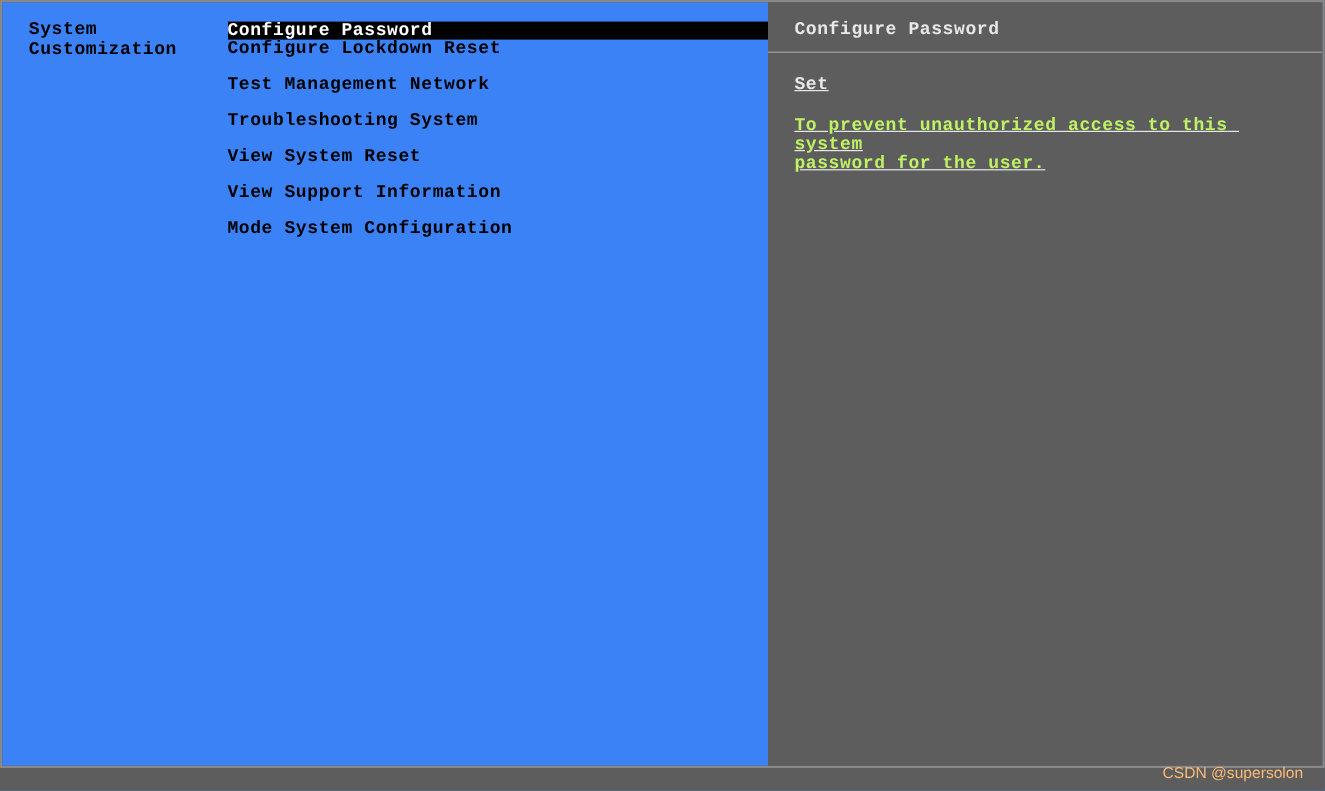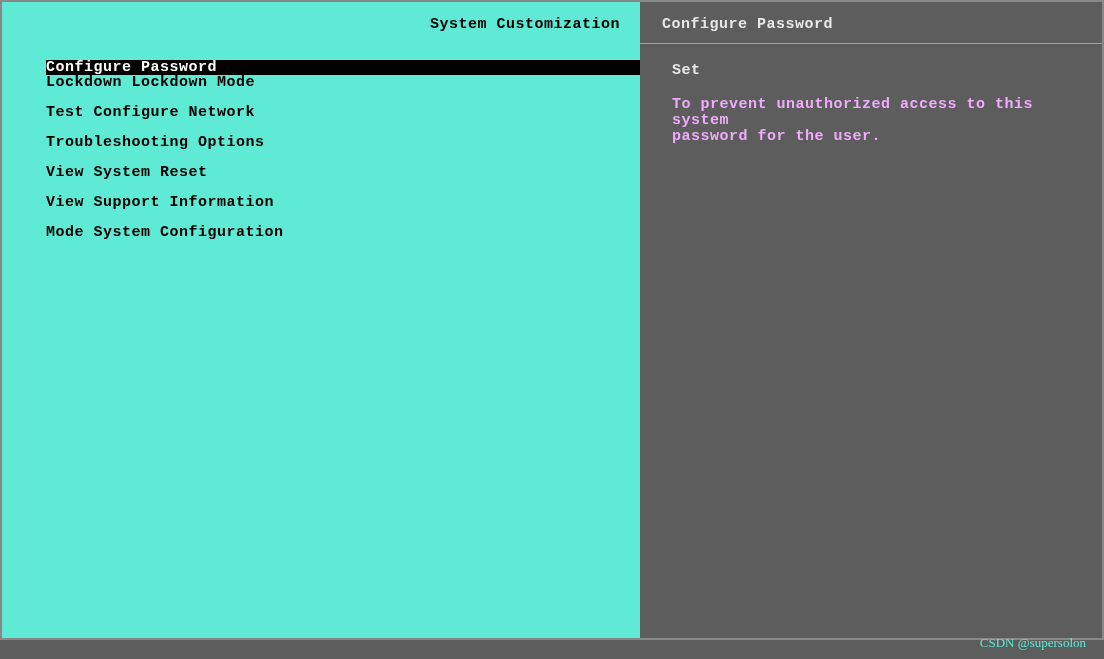--- a/index.html
+++ b/index.html
@@ -20,24 +20,23 @@
     }
     .container {
       width: 100%;
       height: 640px;
       display: flex;
       border: 2px solid #888;
     }
     .left-panel {
       width: 638px;
       height: 100%;
-      background: #5eead4;
+      background: #3b82f6;
       display: flex;
-      flex-direction: column;
-      align-items: flex-end;
+      flex-direction: row;
     }
     .right-panel {
       flex: 1;
       height: 100%;
       background: #5d5d5d;
       display: flex;
       flex-direction: column;
     }
     .panel-header {
       padding: 14px 20px 10px 22px;
@@ -70,61 +69,62 @@
     }
     .menu-item.selected {
       background: #000;
       color: #fff;
       width: 594px;
     }
     .menu-gap {
       height: 15px;
     }
     .detail-content {
-      padding: 18px 20px 0 32px;
+      padding: 18px 20px 0 22px;
       color: #e8e8e8;
+      text-decoration: underline;
     }
     .detail-action {
       margin-bottom: 18px;
     }
     .detail-desc {
       line-height: 16px;
-      color: #f0abfc;
+      color: #bef264;
       white-space: pre-wrap;
     }
     .watermark {
       position: absolute;
       bottom: 8px;
       right: 18px;
-      color: #5eead4;
-      font-family: Liberation Serif, serif;
+      color: #fdba74;
+      font-family: Liberation Sans, sans-serif;
       font-size: 13px;
       font-weight: normal;
       letter-spacing: 0;
     }
     .bottom-bar {
       width: 100%;
       height: 17px;
       background: #5d5d5d;
     }
   </style>
 </head>
 <body>
 
 <div class="container">
   <div class="left-panel">
     <div class="panel-header">System Customization</div>
     <div class="header-divider"></div>
     <div class="menu-content">
       <div class="menu-item selected">Configure Password</div>
-      <div class="menu-item">Lockdown Lockdown Mode</div>
+      <div class="menu-item">Configure Lockdown Reset</div>
       <div class="menu-gap"></div>
-      <div class="menu-item">Test Configure Network</div>
+      <div class="menu-item">Test Management Network</div>
       <div class="menu-gap"></div>
-      <div class="menu-item">Troubleshooting Options</div>
+      <div class="menu-item">Troubleshooting System</div>
       <div class="menu-gap"></div>
       <div class="menu-item">View System Reset</div>
       <div class="menu-gap"></div>
       <div class="menu-item">View Support Information</div>
       <div class="menu-gap"></div>
       <div class="menu-item">Mode System Configuration</div>
     </div>
   </div>
   <div class="right-panel">
     <div class="panel-header">Configure Password</div>

